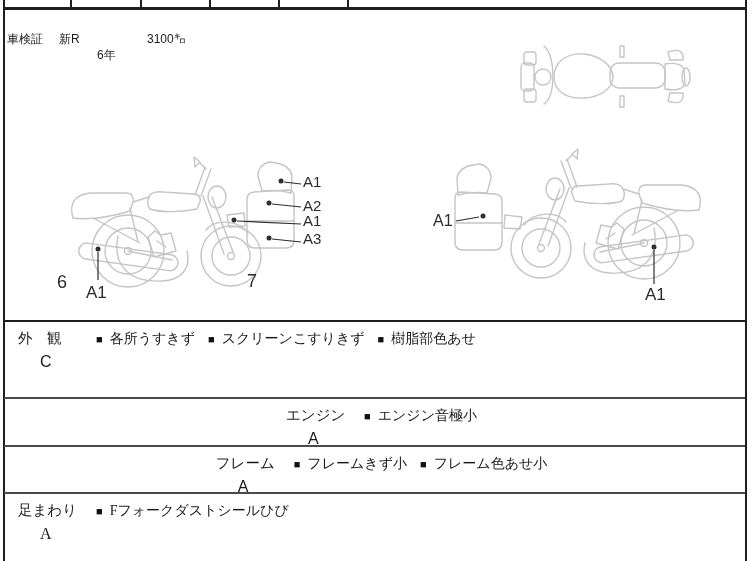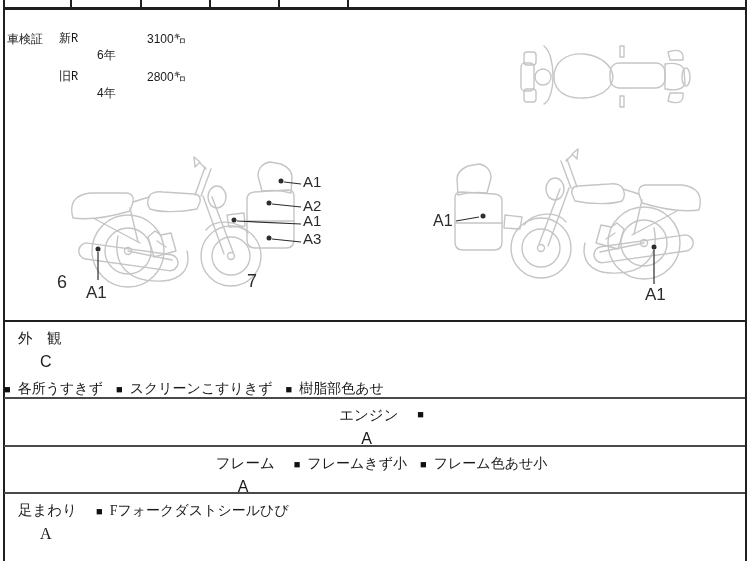--- a/index.html
+++ b/index.html
@@ -7,21 +7,21 @@
        font-family:"Liberation Sans","DejaVu Sans",sans-serif;color:#1a1a1a;}
   
   .hline{position:absolute;background:#1f1f1f;}
   .vline{position:absolute;background:#1f1f1f;}
   .secline{position:absolute;background:#4a4a4a;height:1.5px;}
   
   .shaken{position:absolute;left:7px;top:28px;display:flex;gap:16px;
           font-size:12px;line-height:22px;white-space:nowrap;}
   .shaken-rows{display:flex;flex-direction:column;}
   .shaken-row{display:flex;}
-  .shaken-row .era{width:38px;font-family:Liberation Mono, monospace;}
+  .shaken-row .era{width:38px;}
   .shaken-row .yr{width:50px;margin-top:16px;}
   
   .section{position:absolute;left:4px;right:10px;display:flex;}
   .sec-left{width:92px;padding-left:14px;box-sizing:border-box;flex:none;}
   .sec-name{font-size:14.5px;padding-top:8px;white-space:nowrap;}
   .sec-grade{font-size:16px;padding-left:22px;padding-top:5px;}
   .sec-items{display:flex;align-items:flex-start;gap:13px;padding-top:9px;
              font-size:14px;white-space:nowrap;}
   .item{display:flex;align-items:center;gap:7px;}
   .bullet{font-size:11px;line-height:14px;color:#111;}
@@ -51,25 +51,20 @@
 <div class="secline" style="left:4px;top:445px;width:741px;"></div>
 <div class="secline" style="left:4px;top:492px;width:741px;"></div>
 
 <div class="shaken">
   <span class="shaken-label">車検証</span>
   <div class="shaken-rows">
     <div class="shaken-row">
       <span class="era">新R</span>
       <span class="yr">6年</span>
       <span class="km">3100㌔</span>
-    </div>
-    <div class="shaken-row">
-      <span class="era">旧R</span>
-      <span class="yr">4年</span>
-      <span class="km">2800㌔</span>
     </div>
   </div>
 </div>
 
 <svg width="755" height="561" viewBox="0 0 755 561">
   <defs>
     <g id="bike-body" class="sketch">
       <circle cx="128" cy="251" r="36"></circle>
       <circle cx="128" cy="251" r="23"></circle>
       <circle cx="128" cy="251" r="3.5"></circle>
@@ -150,21 +145,21 @@
       <circle class="dot" cx="483" cy="216" r="2.5"></circle>
       <path class="pointer" d="M456,221 L479,217"></path>
       <circle class="dot" cx="654" cy="247" r="2.5"></circle>
       <path class="pointer" d="M654,250 L654,284"></path>
     </g>
     <text x="433" y="226" font-size="16">A1</text>
     <text x="645" y="300" font-size="17">A1</text>
   </g>
 </svg>
 
-<div class="section" style="top:321px;height:76px;flex-direction:column;">
+<div class="section" style="top:321px;height:76px;">
   <div class="sec-left">
     <div class="sec-name">外　観</div>
     <div class="sec-grade">C</div>
   </div>
   <div class="sec-items">
     <span class="item">
       <span class="bullet">■</span>
       <span>各所うすきず</span>
     </span>
     <span class="item">
@@ -179,20 +174,21 @@
 </div>
 
 <div class="section" style="top:398px;height:47px;justify-content:center;">
   <div class="sec-left">
     <div class="sec-name">エンジン</div>
     <div class="sec-grade">A</div>
   </div>
   <div class="sec-items">
     <span class="item">
       <span class="bullet">■</span>
+      <span>エンジン音極小</span>
     </span>
   </div>
 </div>
 
 <div class="section" style="top:446px;height:46px;justify-content:center;">
   <div class="sec-left">
     <div class="sec-name">フレーム</div>
     <div class="sec-grade">A</div>
   </div>
   <div class="sec-items">

